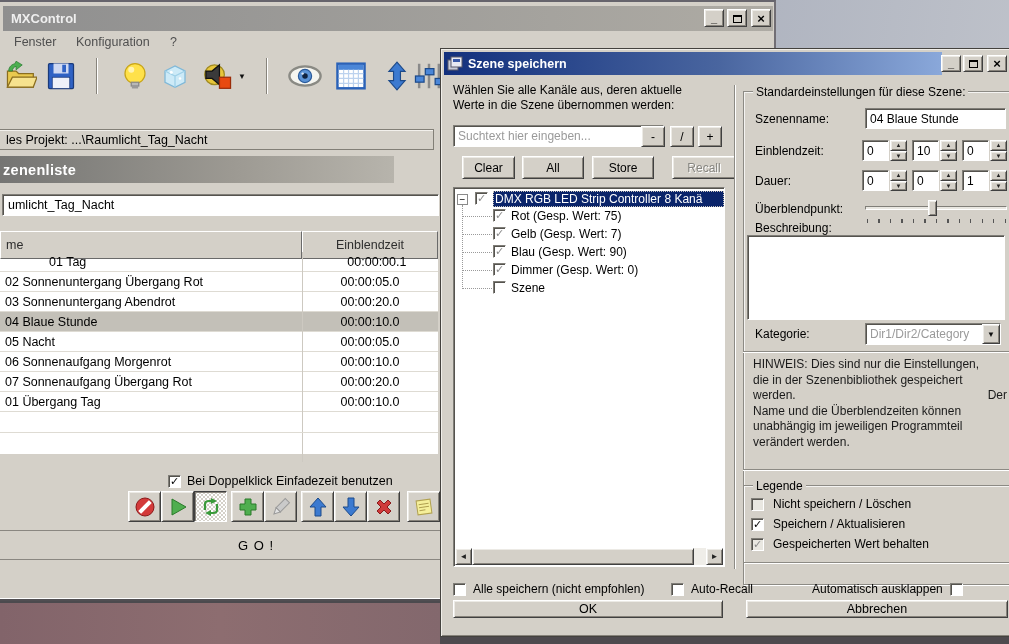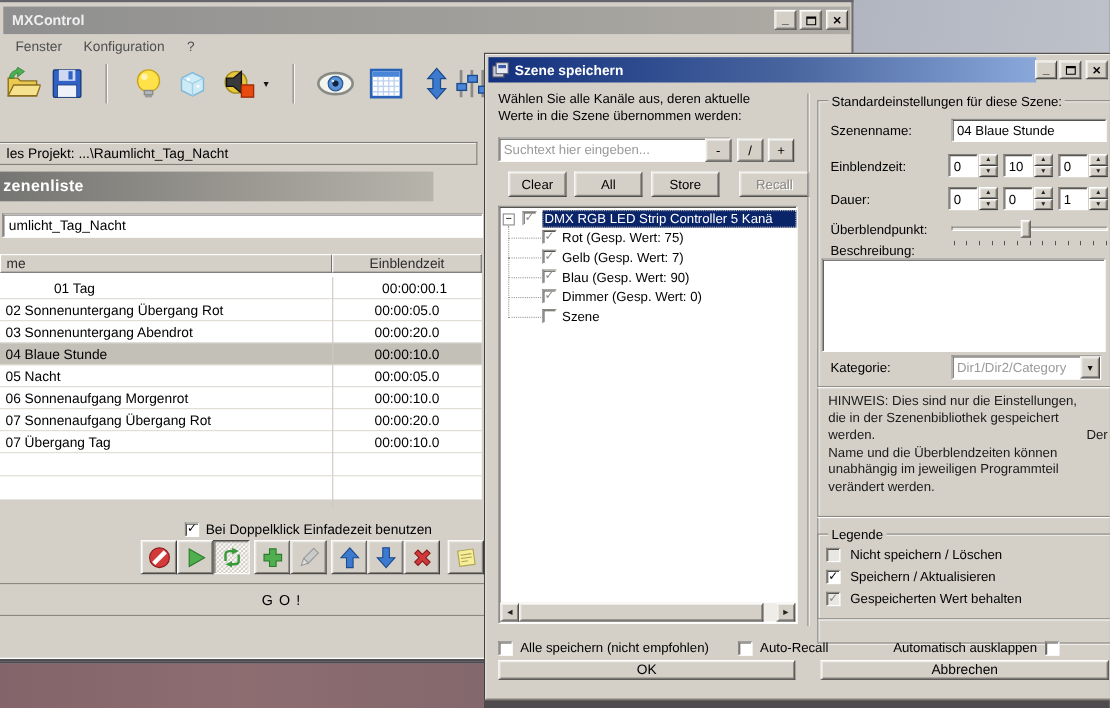--- a/index.html
+++ b/index.html
@@ -67,21 +67,21 @@
   .toolbtn{width:38px;height:38px;display:flex;align-items:center;justify-content:center;}
   .toolbar-sep{position:absolute;top:56px;width:2px;height:36px;border-left:1px solid #87837b;border-right:1px solid #fff;}
   .proj-tab{left:0;top:127px;width:434px;height:21px;background:#d4d0c8;
     border:1px solid #827f77;border-left:none;box-shadow:inset 0 1px 0 #f2f0ec;
     display:flex;align-items:center;padding-left:6px;font-size:12.5px;}
   .scene-hdr{left:0;top:154px;width:394px;height:27px;
     background:linear-gradient(90deg,#757573 0%,#9d9a93 60%,#b7b4ac 100%);
     color:#fff;font-weight:bold;font-size:14.5px;display:flex;align-items:center;padding-left:3px;letter-spacing:.3px;}
   .scene-combo{left:2px;top:192px;width:437px;height:22px;display:flex;align-items:center;padding-left:5px;font-size:12.5px;}
   .tbl{left:0;top:229px;width:438px;height:223px;background:#fff;}
-  .tbl-hcell{position:absolute;top:0;height:17px;background:#d4d0c8;color:#2e2e2e;
+  .tbl-hcell{position:absolute;top:0;height:28px;background:#d4d0c8;color:#2e2e2e;
     border:1px solid;border-color:#fff #6a6a6a #6a6a6a #fff;display:flex;align-items:center;font-size:12.5px;}
   .trow{position:absolute;left:0;width:438px;height:20px;border-bottom:1px solid #dedbd3;
     display:flex;align-items:center;font-size:12.5px;}
   .trow .tname{padding-left:5px;width:302px;overflow:hidden;white-space:nowrap;}
   .trow .ttime{width:136px;text-align:center;}
   .trow.selected{background:#c3c0b8;}
   .tbl-vline{position:absolute;left:302px;top:21px;width:1px;height:210px;background:#cdc9c1;}
   .tbl-emptyline{position:absolute;left:0;top:201px;width:438px;height:1px;background:#dedbd3;}
   .dc-row{left:168px;top:471px;height:16px;display:flex;align-items:center;gap:6px;font-size:12.5px;}
   .ctlbtn{position:absolute;top:489px;width:33px;height:31px;}
@@ -281,21 +281,21 @@
         </div>
       <div class="trow" style="top:121px;">
           <span class="tname">06 Sonnenaufgang Morgenrot</span>
           <span class="ttime">00:00:10.0</span>
         </div>
       <div class="trow" style="top:141px;">
           <span class="tname">07 Sonnenaufgang Übergang Rot</span>
           <span class="ttime">00:00:20.0</span>
         </div>
       <div class="trow" style="top:161px;">
-          <span class="tname">07 Übergang Tag</span>
+          <span class="tname">01 Übergang Tag</span>
           <span class="ttime">00:00:10.0</span>
         </div>
       <div class="tbl-vline"></div>
       <div class="tbl-emptyline"></div>
     </div>
 
     <div class="abs dc-row">
       <span class="cb chk-black">✓</span>
       <span class="lbl">Bei Doppelklick Einfadezeit benutzen</span>
     </div>
@@ -392,21 +392,21 @@
     <div class="abs raised btn" style="left:257px;top:77px;width:24px;height:21px;">+</div>
 
     <div class="abs raised btn" style="left:21px;top:107px;width:53px;height:23px;">Clear</div>
     <div class="abs raised btn" style="left:81px;top:107px;width:62px;height:23px;">All</div>
     <div class="abs raised btn" style="left:151px;top:107px;width:62px;height:23px;">Store</div>
     <div class="abs raised btn disabled" style="left:231px;top:107px;width:64px;height:23px;">Recall</div>
 
     <div class="abs sunken tree">
       <div class="tree-expand">−</div>
       <span class="cb tree-cb chk-gray" style="left:21px;top:4px;">✓</span>
-      <div class="tree-root-label">DMX RGB LED Strip Controller 5 Kanä</div>
+      <div class="tree-root-label">DMX RGB LED Strip Controller 8 Kanä</div>
       <div class="dot-v" style="top:17px;height:84px;"></div>
       <div class="dot-h" style="left:8px;top:28px;width:30px;"></div>
       <div class="dot-h" style="left:8px;top:46px;width:30px;"></div>
       <div class="dot-h" style="left:8px;top:64px;width:30px;"></div>
       <div class="dot-h" style="left:8px;top:82px;width:30px;"></div>
       <div class="dot-h" style="left:8px;top:100px;width:30px;"></div>
       <span class="cb tree-cb chk-gray" style="left:39px;top:21px;">✓</span>
       <div class="tree-child-label" style="top:20px;">Rot (Gesp. Wert: 75)</div>
       <span class="cb tree-cb chk-gray" style="left:39px;top:39px;">✓</span>
       <div class="tree-child-label" style="top:38px;">Gelb (Gesp. Wert: 7)</div>

